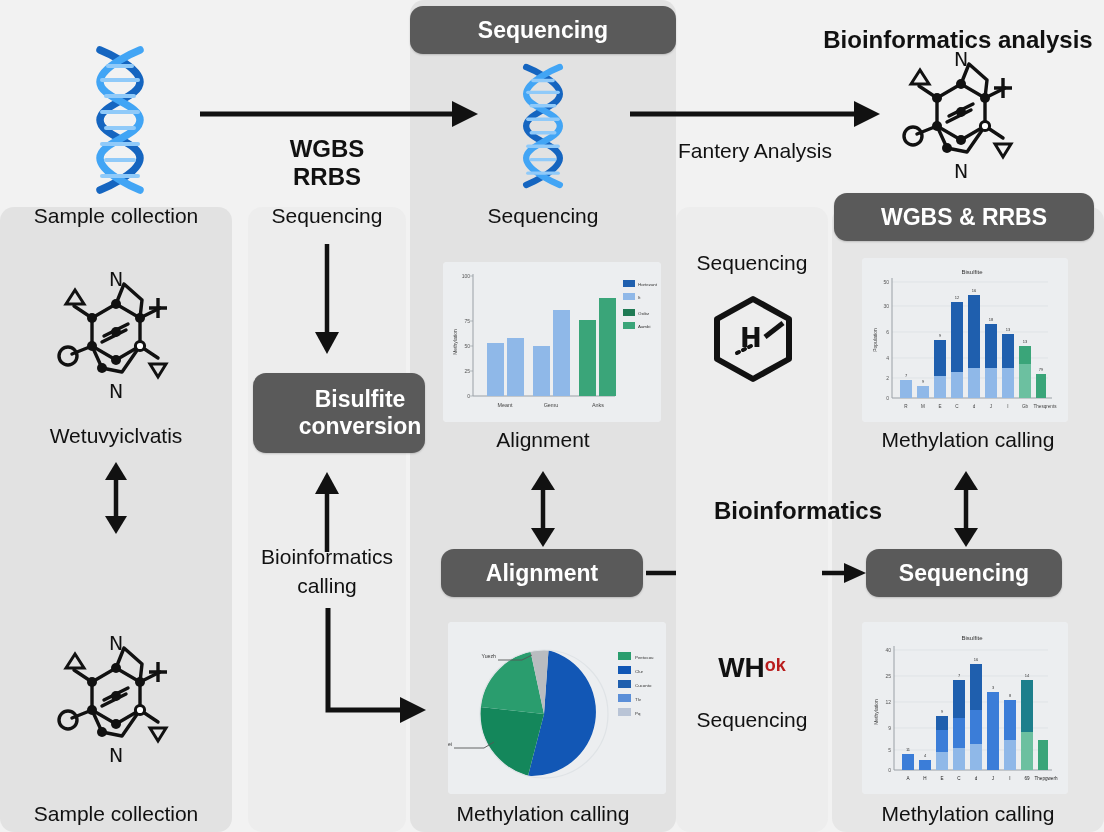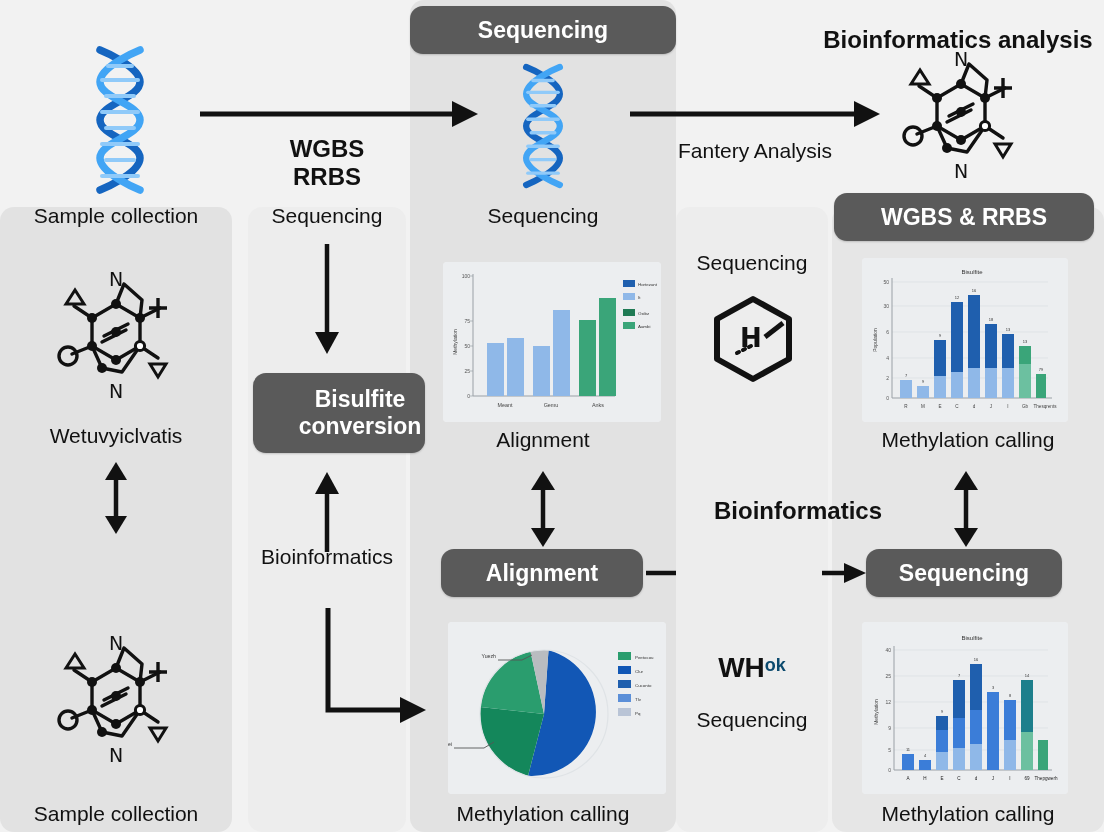--- a/index.html
+++ b/index.html
@@ -169,20 +169,21 @@
   <div class="pill" style="left:253px;top:373px;width:130px;height:80px;padding-left:42px;">
     <span>Bisulfite conversion</span>
   </div>
 
   <svg class="arrowsvg" style="left:311px;top:472px;" width="32" height="80" viewBox="0 0 32 80">
     <line x1="16" y1="80" x2="16" y2="18" stroke="#111" stroke-width="4.5"></line>
     <path d="M16 0 L28 22 L4 22 Z" fill="#111"></path>
   </svg>
 
   <div class="lbl" style="left:248px;top:544px;width:158px;">Bioinformatics</div>
+  <div class="lbl" style="left:248px;top:573px;width:158px;">calling</div>
 
   <svg class="arrowsvg" style="left:310px;top:608px;" width="120" height="118" viewBox="0 0 120 118">
     <path d="M18 0 L18 102 L92 102" stroke="#111" stroke-width="5" fill="none"></path>
     <path d="M116 102 L90 89 L90 115 Z" fill="#111"></path>
   </svg>
 
   <div class="pill" style="left:410px;top:6px;width:266px;height:48px;">
     <span>Sequencing</span>
   </div>
 
@@ -540,18 +541,18 @@
     <line x1="0" y1="10" x2="30" y2="10" stroke="#111" stroke-width="4.5"></line>
   </svg>
 
 
   <svg class="arrowsvg" style="left:822px;top:563px;" width="44" height="20" viewBox="0 0 44 20">
     <line x1="0" y1="10" x2="24" y2="10" stroke="#111" stroke-width="4.5"></line>
     <path d="M44 10 L22 0 L22 20 Z" fill="#111"></path>
   </svg>
 
   <div class="abs" style="left:676px;top:652px;width:152px;text-align:center;">
-    <span style="font-size:28px;font-weight:bold;color:#111;">WH</span><span style="font-size:18px;font-weight:bold;color:#0c4a6e;vertical-align:super;">ok</span>
+    <span style="font-size:28px;font-weight:bold;color:#111;">WH</span><span style="font-size:18px;font-weight:bold;color:#b91c1c;vertical-align:super;">ok</span>
   </div>
 
   <div class="lbl" style="left:676px;top:707px;width:152px;">Sequencing</div>
 
 </div>
 
 </body></html>

